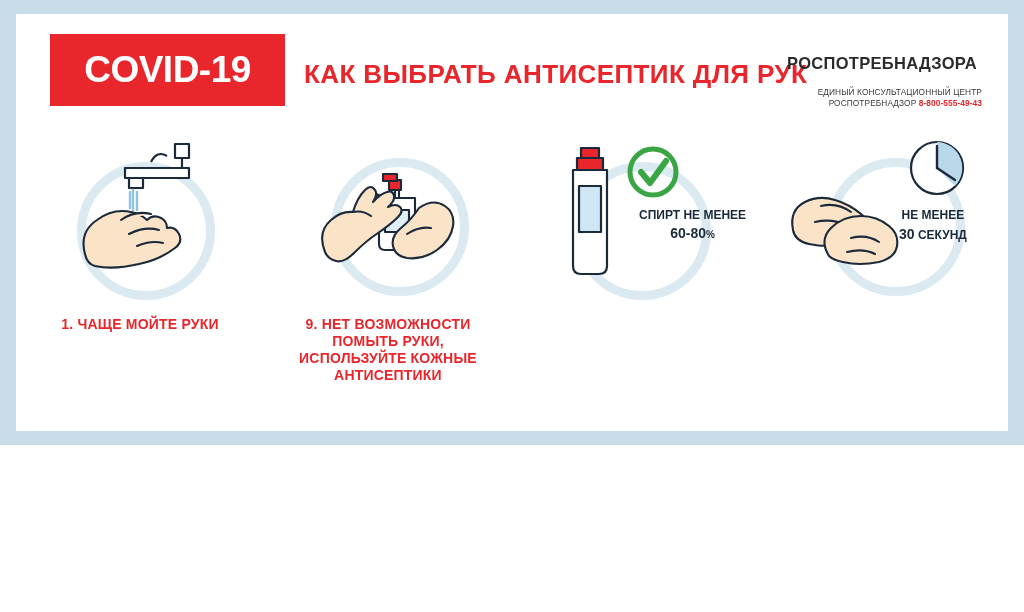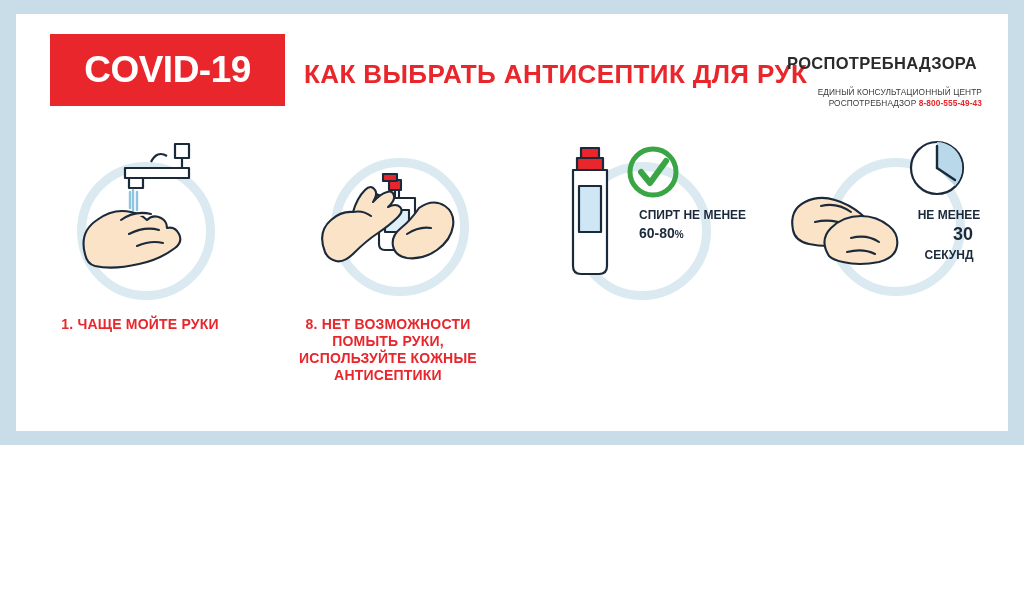--- a/index.html
+++ b/index.html
@@ -124,42 +124,42 @@
   }
   .ring-a { width: 120px; height: 120px; left: 52px; top: 28px; }
   .ring-b { width: 120px; height: 120px; left: 58px; top: 24px; }
   
   svg.scene { position: absolute; left: 0; top: 0; }
   
   .alc-label {
     position: absolute;
     left: 118px;
     top: 72px;
-    text-align: left;
+    text-align: center;
     color: #1b2a3a;
     font-size: 12px;
     font-weight: bold;
     line-height: 18px;
   }
   .alc-label .pct {
     font-size: 14px;
     color: #1b2a3a;
   }
   .alc-label .pct small { font-size: 10px; }
   .sec-label {
     position: absolute;
     left: 130px;
     top: 72px;
     text-align: center;
     color: #1b2a3a;
     font-size: 12px;
     font-weight: bold;
     line-height: 19px;
   }
-  .sec-label b { font-size: 18px; margin-left: 28px; }
+  .sec-label b { font-size: 14px; }
 </style>
 </head>
 <body>
 
 <div class="poster-wrap">
   <div class="poster">
 
     <div class="header">
       <div class="covid-badge">
         <span class="txt">COVID-19</span>
@@ -230,21 +230,21 @@
               <path d="M52 118 q-8 -20 6 -32 q10 -9 22 -8 q4 -14 12 -22 q6 -6 10 0 q3 4 -2 12 q7 -8 14 -10 q6 -2 7 4 q1 5 -6 11 q8 -4 12 0 q4 4 -2 10 q-8 8 -20 16 q-12 8 -24 20 q-10 10 -18 8 q-8 -2 -11 -9 z"></path>
               <path d="M80 78 q10 -2 18 4"></path>
             </g>
 
             <g fill="#fbe3c8" stroke="#1b2a3a" stroke-width="2.1" stroke-linejoin="round" stroke-linecap="round">
               <path d="M146 74 q14 -10 26 -2 q10 7 8 20 q-2 14 -16 24 q-14 10 -30 8 q-12 -2 -14 -12 q-2 -10 8 -18 q10 -8 18 -20 z"></path>
               <path d="M134 100 q12 -8 24 -6"></path>
             </g>
           </svg>
         </div>
-        <div class="caption">8. НЕТ ВОЗМОЖНОСТИ ПОМЫТЬ РУКИ, ИСПОЛЬЗУЙТЕ КОЖНЫЕ АНТИСЕПТИКИ</div>
+        <div class="caption">9. НЕТ ВОЗМОЖНОСТИ ПОМЫТЬ РУКИ, ИСПОЛЬЗУЙТЕ КОЖНЫЕ АНТИСЕПТИКИ</div>
       </div>
 
       <div class="col">
         <div class="art">
           <div class="ring ring-a"></div>
           <svg class="scene" width="230" height="160" viewBox="0 0 230 160">
             <g stroke="#1b2a3a" stroke-width="2.2" stroke-linejoin="round">
               <path d="M60 14 h18 v12 h-18 z" fill="#e8262b"></path>
               <path d="M56 24 h26 v12 h-26 z" fill="#e8262b"></path>
               <path d="M52 36 h34 v96 q0 8 -8 8 h-18 q-8 0 -8 -8 z" fill="#ffffff"></path>

